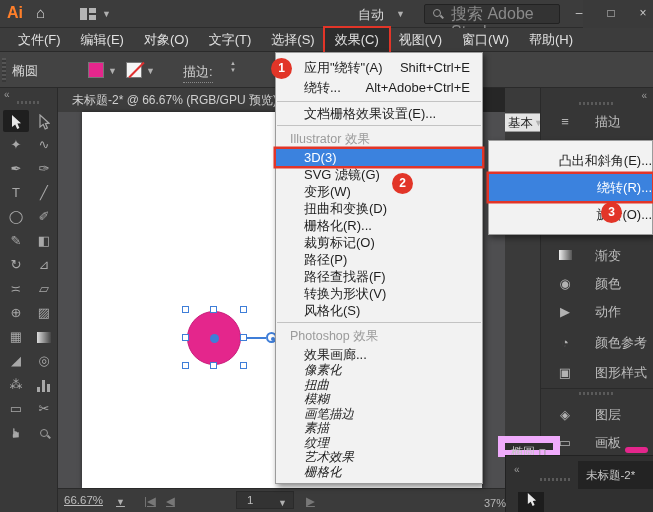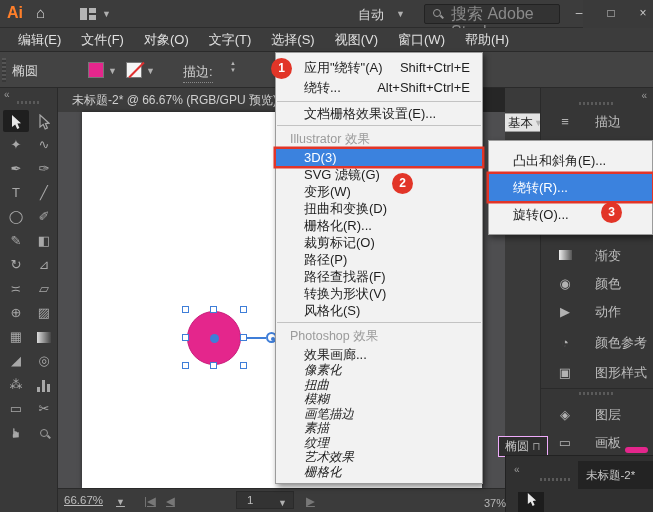--- a/index.html
+++ b/index.html
@@ -69,21 +69,21 @@
   
   .rightdock{position:absolute;left:540px;top:88px;width:113px;height:367px;background:#363636;border-left:1px solid #2a2a2a;}
   .rd-head{position:absolute;right:6px;top:2px;color:#9a9a9a;font-size:10px;}
   .rd-grip{position:absolute;left:38px;top:14px;width:34px;height:3px;background:repeating-linear-gradient(90deg,#5a5a5a 0 2px,#363636 2px 4px);}
   .rd-item{position:absolute;left:0;width:113px;height:24px;color:#bdbdbd;font-size:13px;line-height:24px;}
   .rd-item .ic{position:absolute;left:14px;width:20px;text-align:center;color:#b2b2b2;font-size:13px;}
   .rd-item .lb{position:absolute;left:54px;white-space:nowrap;}
   .rd-sep{position:absolute;left:0;width:113px;border-top:1px solid #2a2a2a;}
   .rd-grip2{position:absolute;left:38px;width:34px;height:3px;background:repeating-linear-gradient(90deg,#5a5a5a 0 2px,#363636 2px 4px);}
   .grad-sq2{display:inline-block;width:13px;height:10px;background:linear-gradient(90deg,#eee,#555);}
-  .ellipse-tab{position:absolute;left:498px;top:436px;height:21px;background:#2e2e2e;border:1px solid #f0abfc;color:#c5c5c5;font-size:12px;line-height:19px;padding:0 6px;z-index:8;}
+  .ellipse-tab{position:absolute;left:498px;top:436px;height:21px;background:#2e2e2e;border:7px solid #f0abfc;color:#c5c5c5;font-size:12px;line-height:19px;padding:0 6px;z-index:8;}
   .pink-dash{position:absolute;left:625px;top:447px;width:23px;height:6px;border-radius:3px;background:#e4268c;z-index:9;}
 
   
   .statusbar{position:absolute;left:58px;top:488px;width:447px;height:24px;background:#3b3b3b;border-top:1px solid #2a2a2a;color:#bdbdbd;font-size:11.5px;}
   .sb{position:absolute;top:5px;text-decoration:underline;}
   .sb-box{position:absolute;left:178px;top:2px;width:58px;height:18px;background:#333;border:1px solid #2a2a2a;line-height:17px;}
   .sb-dim{color:#777;}
 
   
   .botpanel{position:absolute;left:505px;top:455px;width:148px;height:57px;background:#303030;border-top:1px solid #222;border-left:1px solid #222;z-index:12;}
@@ -98,21 +98,21 @@
   .effectmenu{left:275px;top:52px;width:208px;padding:5px 0 4px;}
   .mi{position:relative;height:17px;line-height:17px;padding-left:28px;white-space:nowrap;font-size:13px;}
   .mi.tall{height:20px;line-height:20px;}
   .mi.compact{height:14.5px;line-height:14.5px;font-size:12.5px;font-style:italic;}
   .mi .sc{position:absolute;right:12px;}
   .mi.hl{background:#3b82de;color:#fff;}
   .mi.annotated{box-shadow:0 0 0 2.5px #e23528;z-index:2;}
   .msep{height:1px;background:#c3c3c3;margin:3px 1px;}
   .mhdr{height:20px;line-height:20px;padding-left:14px;color:#9b9b9b;font-size:12.5px;}
   .submenu{left:488px;top:140px;width:165px;padding:6px 0;z-index:50;}
-  .smi{position:relative;height:27px;line-height:27px;padding-left:24px;font-size:13px;white-space:nowrap;}
+  .smi{position:relative;height:27px;line-height:27px;padding-left:24px;font-size:13px;white-space:nowrap;text-align:right;}
   .smi.hl{background:#3b82de;color:#fff;}
   .smi.annotated{box-shadow:0 0 0 2.5px #e23528;z-index:2;}
 
   
   .badge{position:absolute;width:21px;height:21px;border-radius:50%;background:#e23528;color:#fff;font-size:12px;font-weight:bold;text-align:center;line-height:21px;z-index:60;}
 </style>
 </head>
 <body>
 
 <div id="app">
@@ -131,25 +131,26 @@
     <div class="searchbox">
       <span class="mag"></span>
       <span>搜索 Adobe Stock</span>
     </div>
     <span class="winbtn" style="left:568px;">–</span>
     <span class="winbtn" style="left:600px;">□</span>
     <span class="winbtn" style="left:632px;">×</span>
   </div>
 
   <div class="menubar">
+      <span class="mb-item">文件(F)</span>
       <span class="mb-item">编辑(E)</span>
-      <span class="mb-item">文件(F)</span>
       <span class="mb-item">对象(O)</span>
       <span class="mb-item">文字(T)</span>
       <span class="mb-item">选择(S)</span>
+      <span class="mb-item active annotated">效果(C)</span>
       <span class="mb-item">视图(V)</span>
       <span class="mb-item">窗口(W)</span>
       <span class="mb-item">帮助(H)</span>
     </div>
 
   <div class="controlbar">
     <div class="cb-grip"></div>
     <span class="cb-shape">椭圆</span>
     <span class="swatch" style="left:88px;background:#e4268c;"></span>
     <span class="chev cb-chev" style="left:108px;">▼</span>
@@ -303,21 +304,21 @@
     <div class="bp-tool">
       <svg width="11" height="15" viewBox="0 0 12 16">
           <path d="M2 1 L2 13 L5.2 10.4 L7.2 15 L9.4 14 L7.4 9.6 L11 9.2 Z" fill="#e8e8e8"></path>
         </svg>
     </div>
     <span class="bp-sec-zoom">37%</span>
   </div>
 
   <div class="menu effectmenu" id="effect-menu">
       <div class="mi tall"><span>应用"绕转"(A)</span><span class="sc">Shift+Ctrl+E</span></div>
-      <div class="mi tall"><span>绕转...</span><span class="sc">Alt+Shift+Ctrl+E</span></div>
+      <div class="mi tall"><span>绕转...</span><span class="sc">Alt+Adobe+Ctrl+E</span></div>
       <div class="msep"></div>
       <div class="mi"><span>文档栅格效果设置(E)...</span></div>
       <div class="msep"></div>
       <div class="mhdr">Illustrator 效果</div>
       <div class="mi hl annotated"><span>3D(3)</span></div>
       <div class="mi"><span>SVG 滤镜(G)</span></div>
       <div class="mi"><span>变形(W)</span></div>
       <div class="mi"><span>扭曲和变换(D)</span></div>
       <div class="mi"><span>栅格化(R)...</span></div>
       <div class="mi"><span>裁剪标记(O)</span></div>

